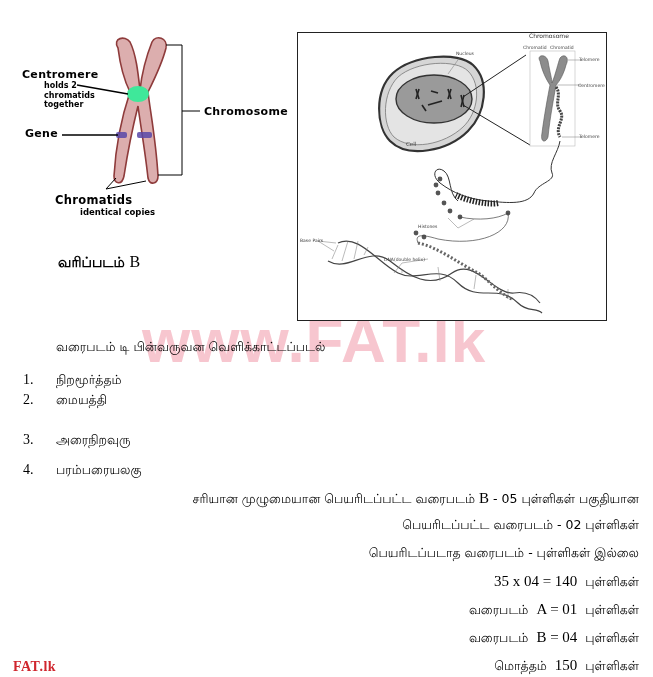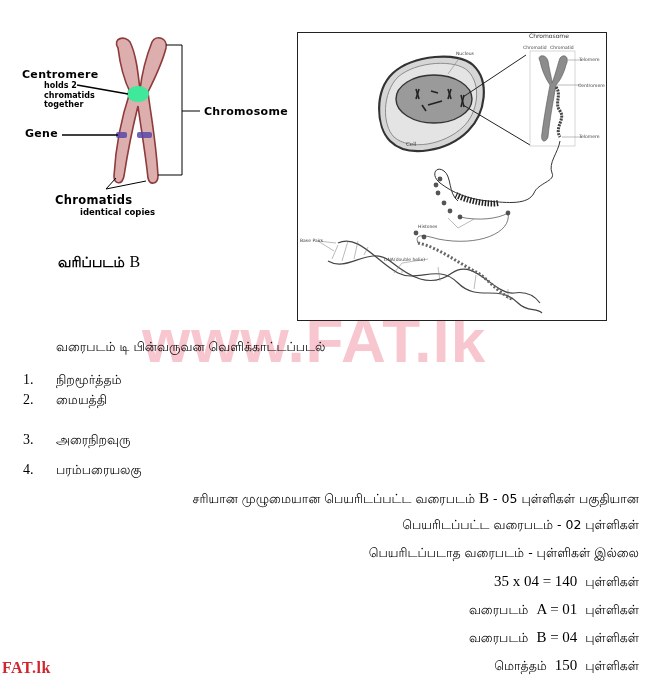--- a/index.html
+++ b/index.html
@@ -25,21 +25,21 @@
 
   .tamil { font-family:"DejaVu Sans", sans-serif; font-size:12.5px; z-index:1; }
   .num { font-family:"Liberation Serif", serif; font-size:14px; }
   .intro { left:56px; top:339px; }
   .list-item { left:23px; }
   .list-item .n { display:inline-block; width:33px; }
 
   .right-line { right:14px; text-align:right; white-space:nowrap; }
   .serif { font-family:"Liberation Serif", serif; font-size:15px; }
 
-  .footer-logo { left:2px; top:659px; font-family:"Liberation Serif", serif; font-size:16px; color:#d0262e; font-weight:bold; letter-spacing:0.5px; }
+  .footer-logo { left:13px; top:659px; font-family:"Liberation Serif", serif; font-size:14px; color:#d0262e; font-weight:bold; letter-spacing:0.5px; }
 </style>
 </head>
 <body>
 
 <div class="abs watermark">www.FAT.lk</div>
 
 <div class="abs fig-a">
   <svg width="300" height="200" viewBox="0 0 300 200">
 
     <path d="M118,18 C112,8 125,5 130,12 C136,24 138,42 140,60

